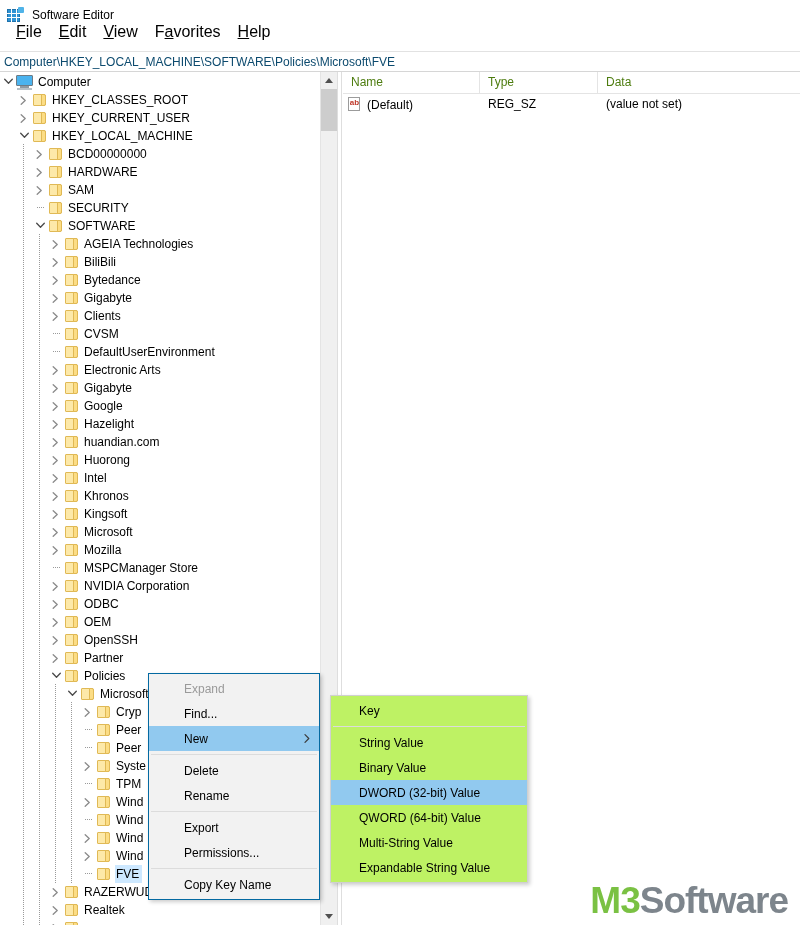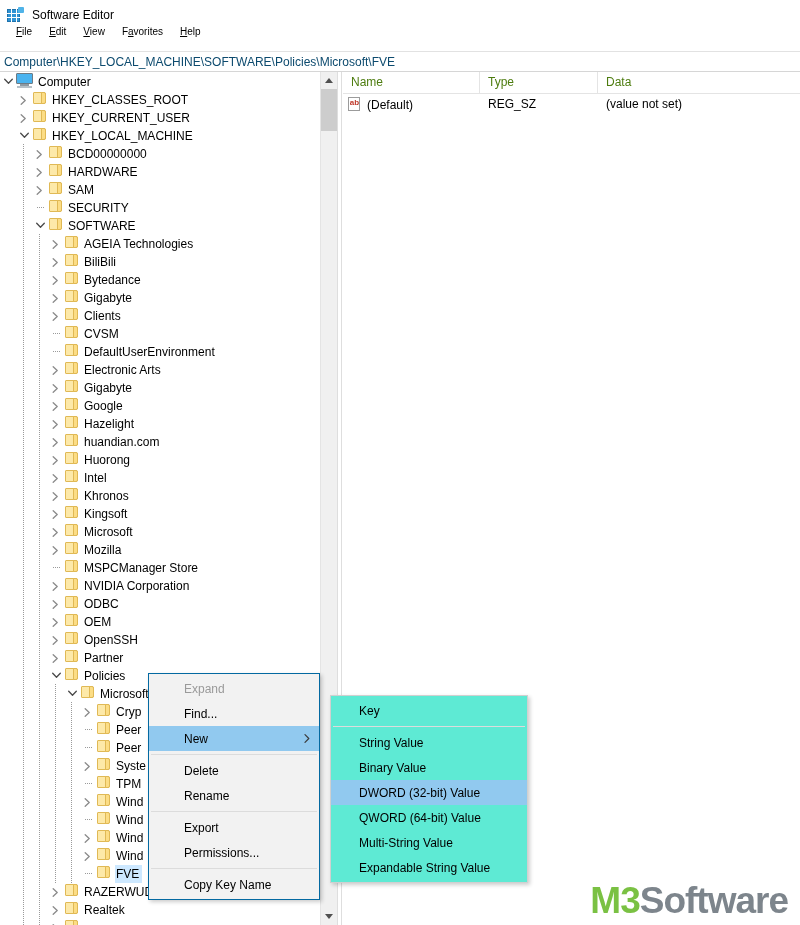--- a/index.html
+++ b/index.html
@@ -63,21 +63,21 @@
   #menubar {
     height: 21px;
     display: flex;
     align-items: center;
     padding-left: 8px;
     background: #ffffff;
     box-sizing: border-box;
   }
   .menu-item {
     padding: 2px 9px 20px 8px;
-    font-size: 10px;
+    font-size: 16px;
     color: #000;
     cursor: default;
     white-space: nowrap;
   }
   .menu-item .acc { text-decoration: underline; }
 
   
   #addressbar {
     position: absolute;
     left: 0; top: 51px;
@@ -120,21 +120,21 @@
   }
   #tree-list {
     position: absolute;
     left: 0; top: 1px;
     width: 320px;
   }
 
   .trow {
     height: 18px;
     display: flex;
-    align-items: flex-start;
+    align-items: center;
     white-space: nowrap;
     position: relative;
   }
   .chev {
     width: 16px;
     height: 18px;
     flex: 0 0 16px;
     position: relative;
   }
   .chev svg { position: absolute; left: 4px; top: 5px; }
@@ -372,21 +372,21 @@
     position: absolute;
     right: 9px;
     top: 50%;
     transform: translateY(-50%);
   }
 
   #ctx-submenu {
     position: absolute;
     left: 330px; top: 695px;
     width: 198px;
-    background: #5eead4;
+    background: #bef264;
     border: 1px solid #d0d0d0;
     box-shadow: 2px 2px 4px rgba(0,0,0,0.20);
     padding: 2px 0;
     box-sizing: border-box;
     z-index: 50;
   }
   #ctx-submenu .ctx-item { padding-left: 28px; }
 
   
   #watermark {

